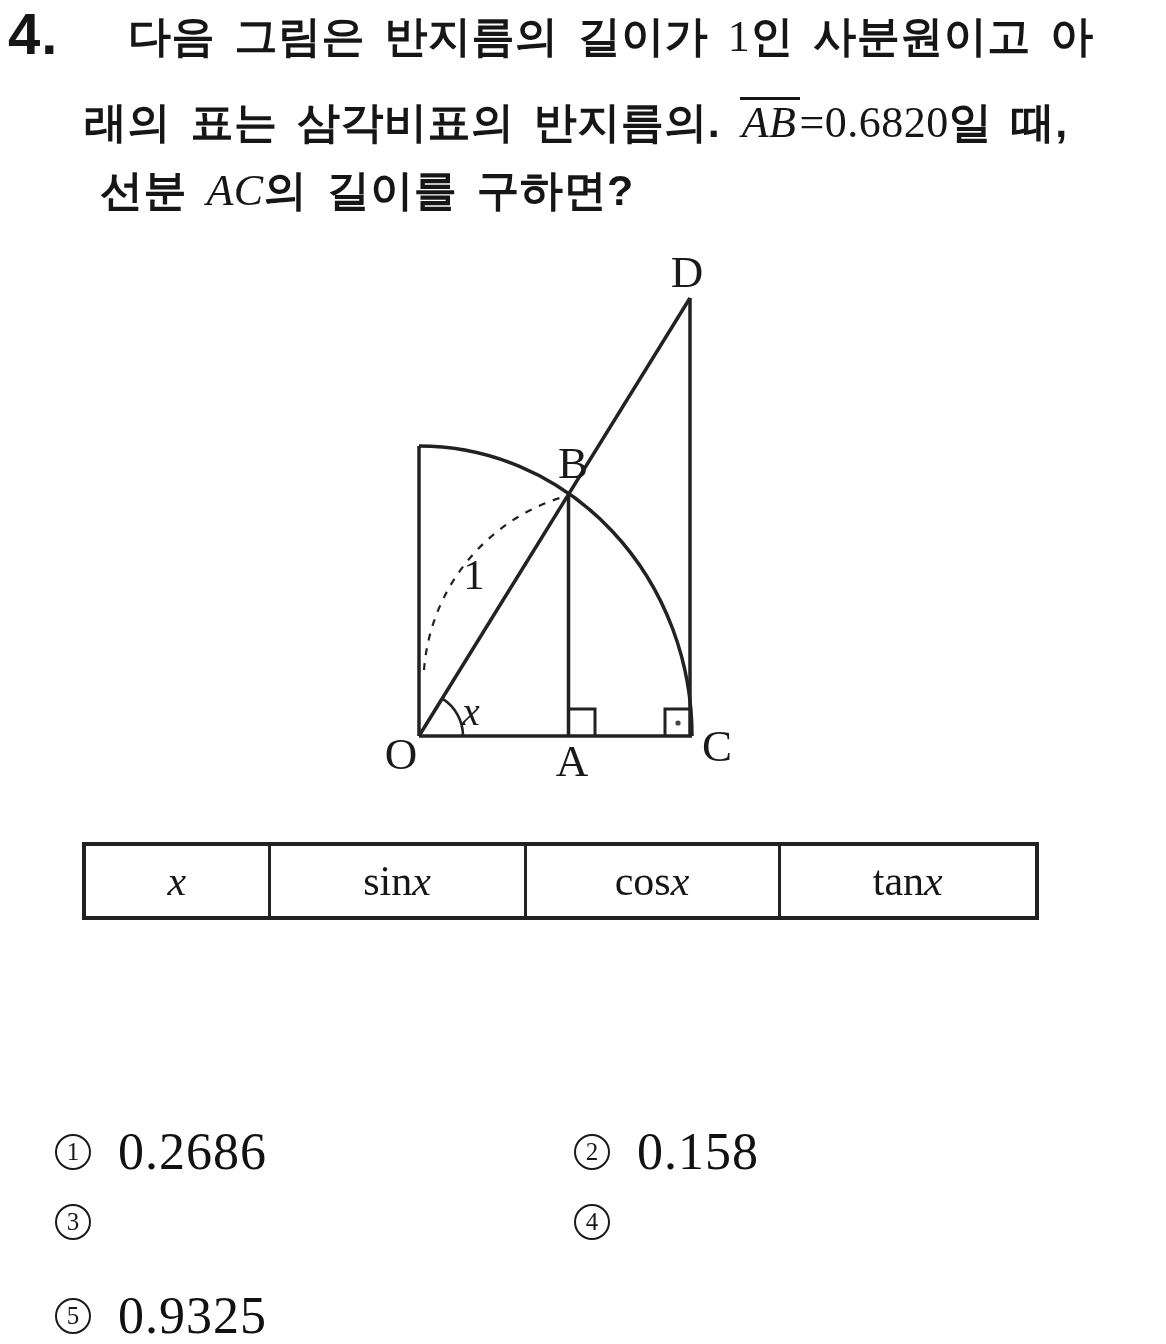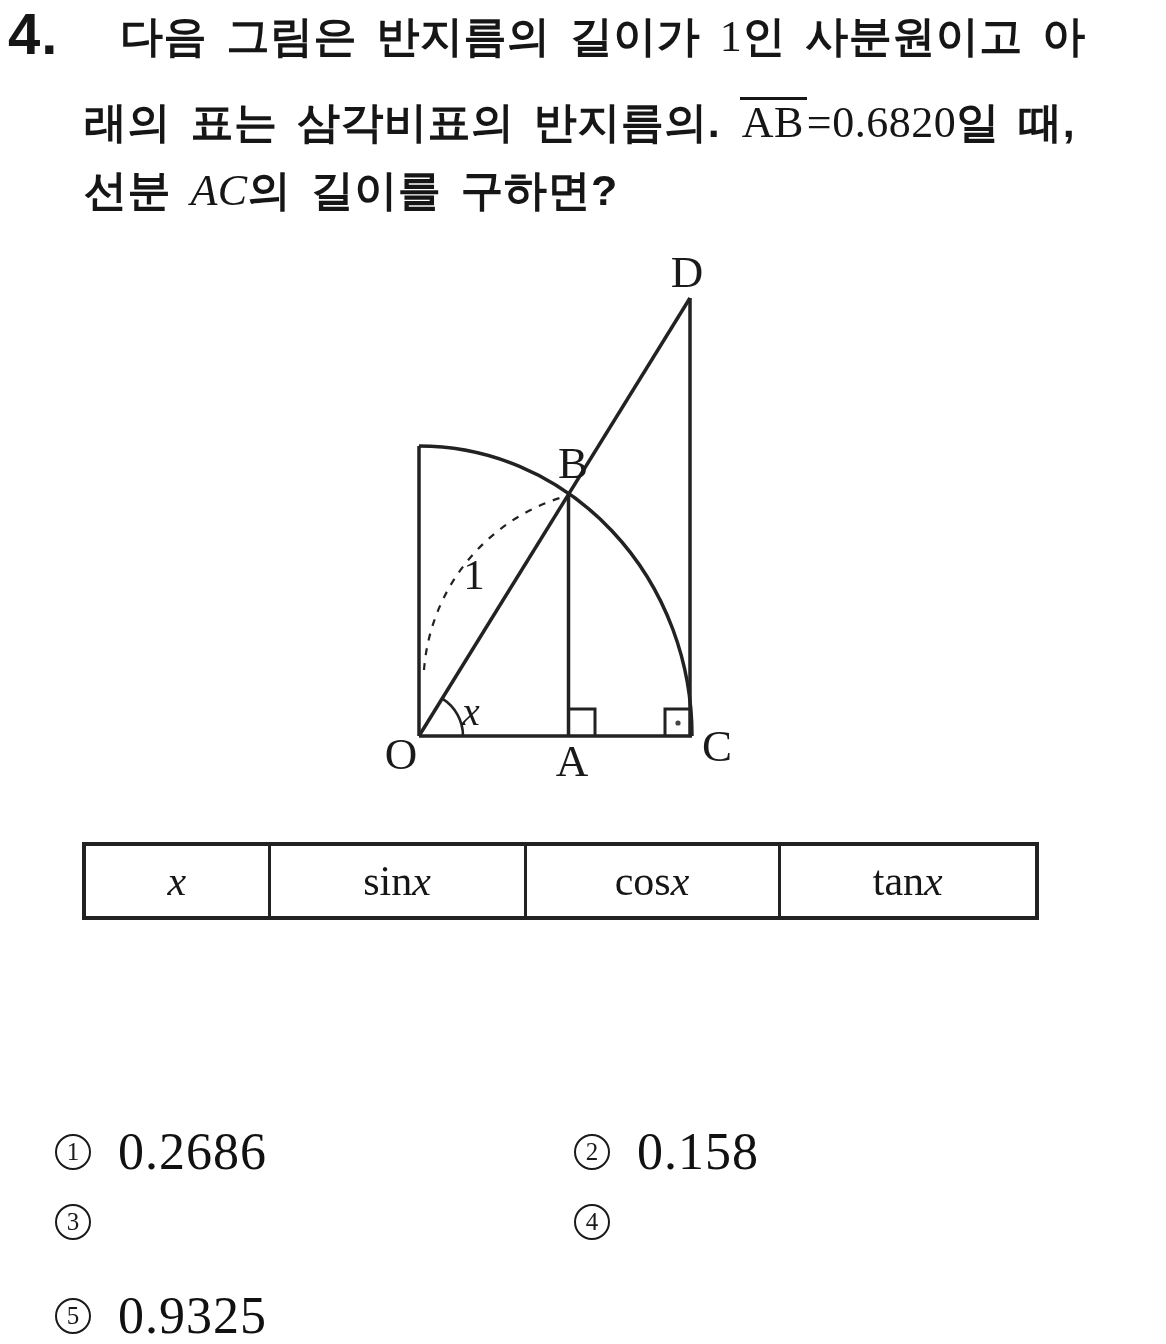--- a/index.html
+++ b/index.html
@@ -10,30 +10,30 @@
   }
   
   .qnum {
     position:absolute; left:8px; top:0px;
     font-size:58px; font-weight:700; letter-spacing:1px; color:#161616;
   }
   .pline {
     position:absolute; font-size:43px; font-weight:700; color:#161616;
     word-spacing:7px; letter-spacing:0.5px; white-space:nowrap;
   }
-  .l1 { left:120px; top:8px; }
+  .l1 { left:128px; top:8px; }
   .l2 { left:84px; top:94px; }
-  .l3 { left:84px; top:162px; }
+  .l3 { left:100px; top:162px; }
   .m {
     font-family:"Liberation Serif", serif; font-weight:400;
     font-size:44px; color:#161616;
   }
   .it { font-style:italic; }
   .ol {
-    display:inline-block; line-height:1.04;
+    display:inline-block; font-style:italic; line-height:1.04;
     border-top:3px solid #161616; padding:0 3px 0 2px;
   }
   
   .figure { position:absolute; left:350px; top:245px; }
   .figure path, .figure line { fill:none; stroke:#222; }
   .flabel {
     font-family:"Liberation Serif", serif; font-size:45px; fill:#1a1a1a;
   }
   .fsmall { font-size:43px; }
   .fital { font-style:italic; font-size:40px; }

